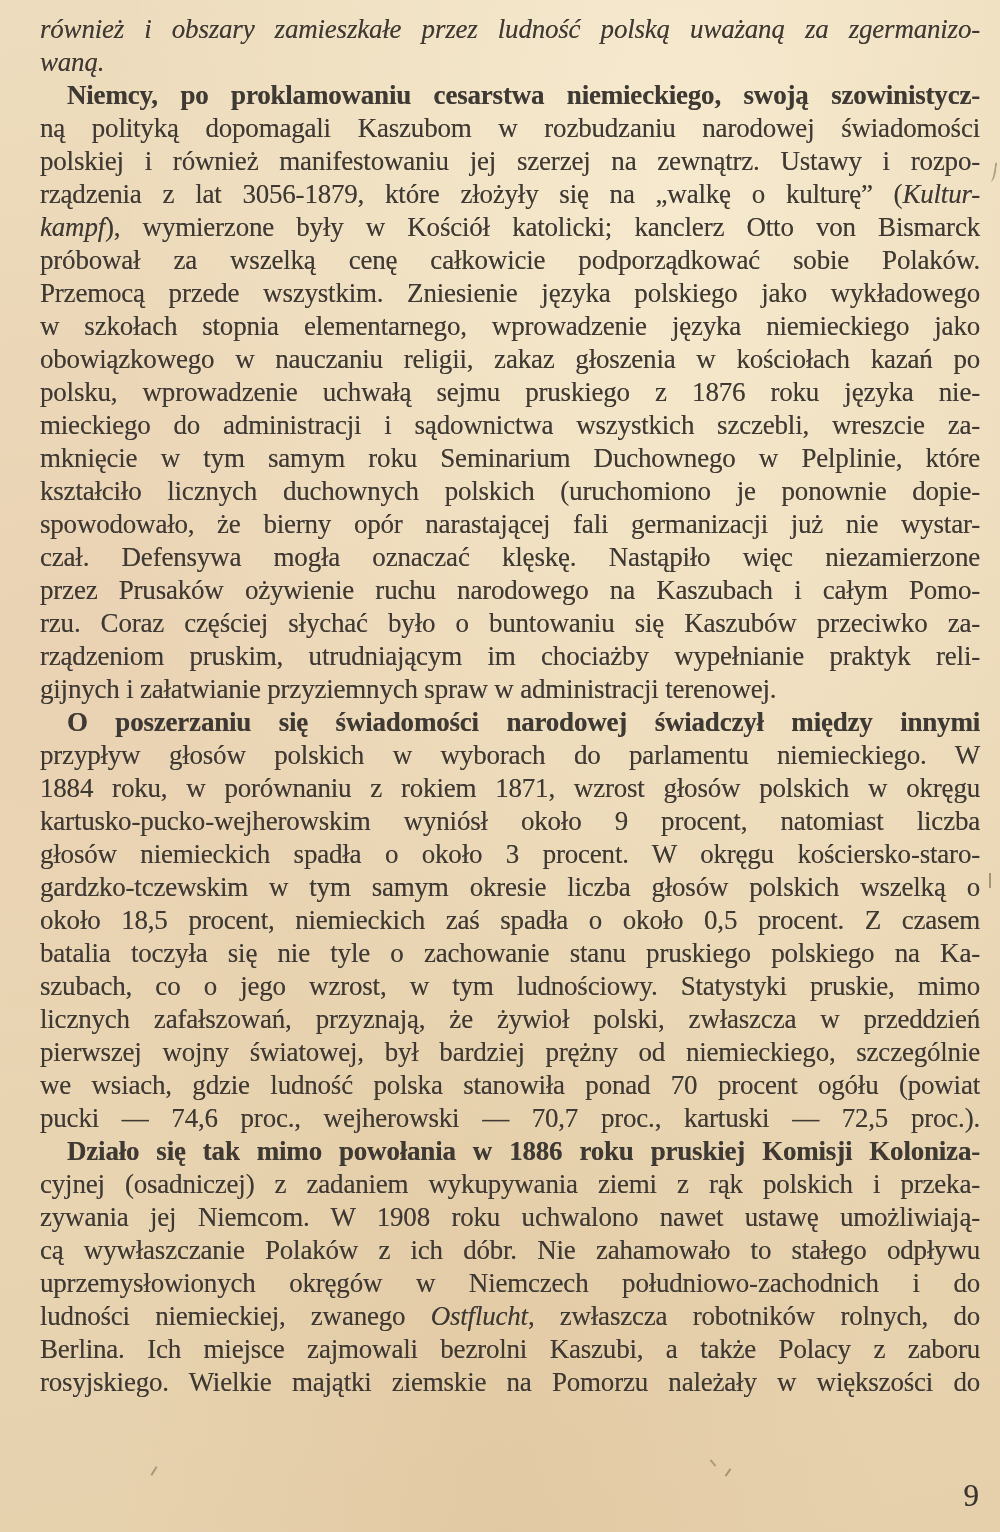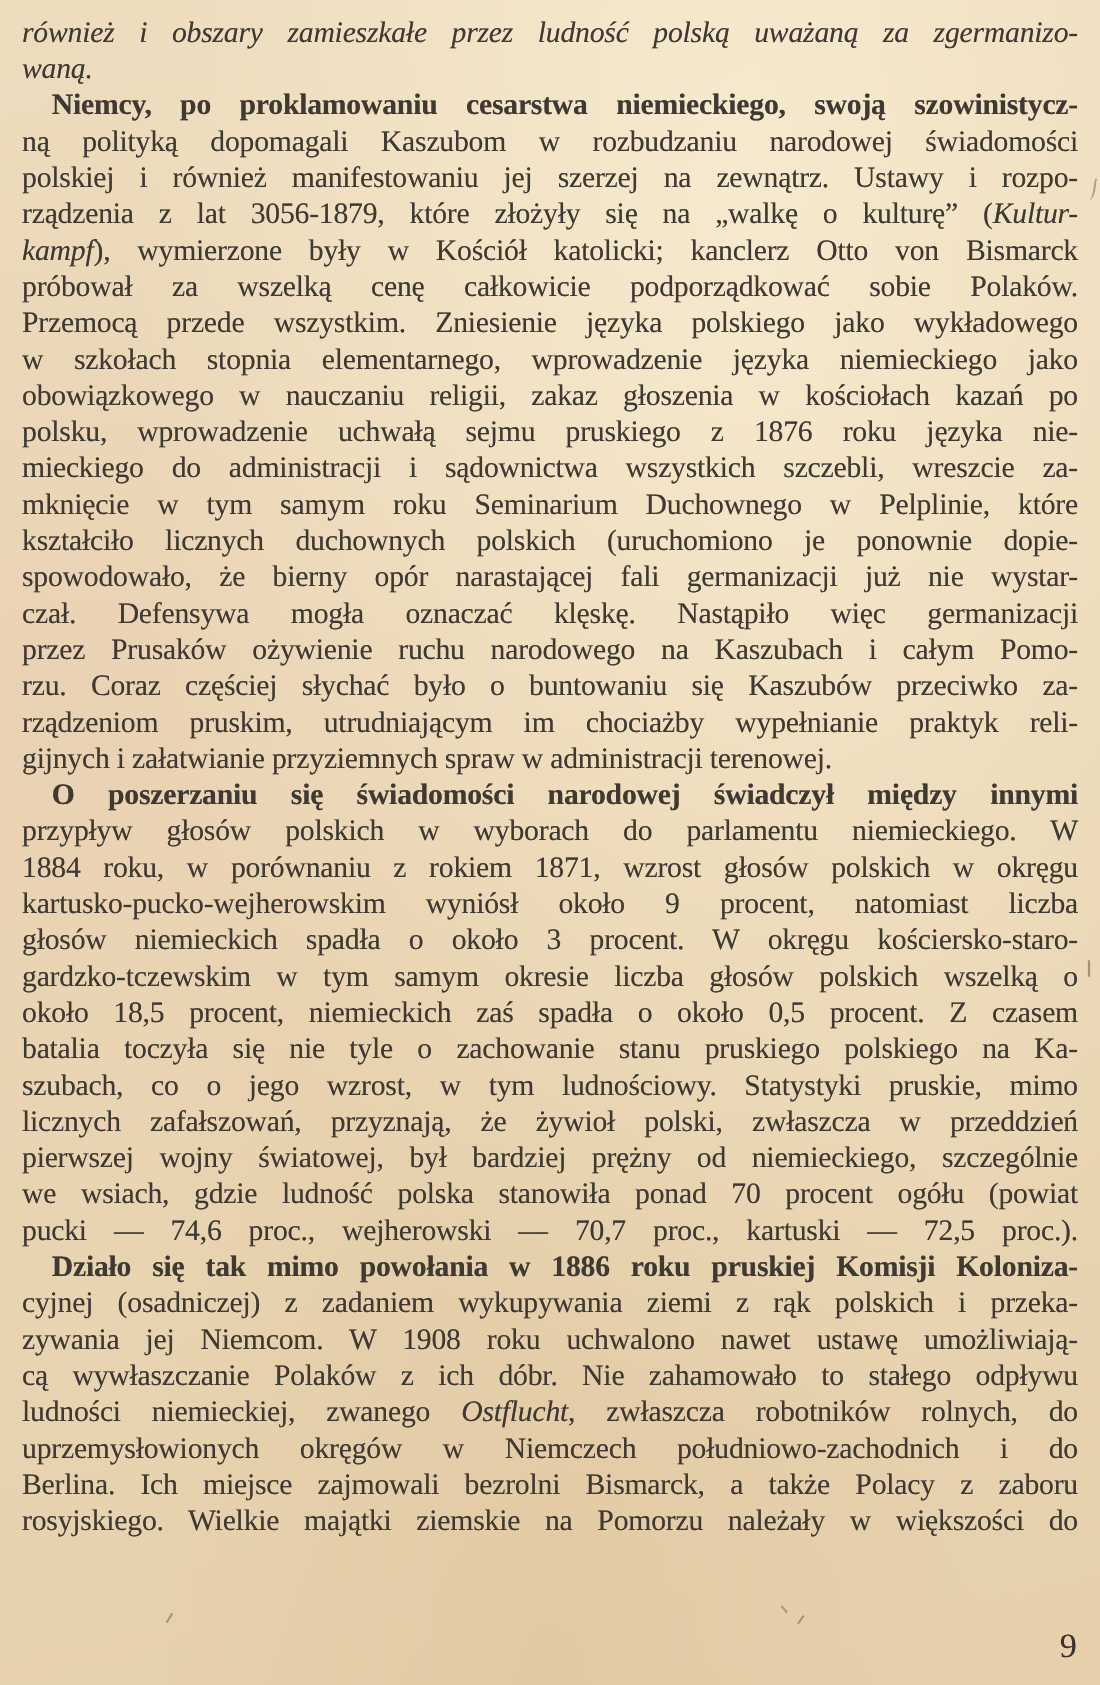--- a/index.html
+++ b/index.html
@@ -10,21 +10,21 @@
     background:
       radial-gradient(ellipse at 68% 12%, rgba(255,246,222,0.55), rgba(255,246,222,0) 60%),
       radial-gradient(circle at 6% 42%, rgba(231,191,168,0.22), rgba(231,191,168,0) 42%),
       radial-gradient(ellipse at 50% 102%, rgba(214,184,140,0.30), rgba(214,184,140,0) 55%),
       linear-gradient(168deg, #eddcbd 0%, #ead7b5 48%, #e6d0ac 100%);
     font-family: "Liberation Serif", "DejaVu Serif", serif;
   }
   .page {
     position: absolute; inset: 0;
     box-sizing: border-box;
-    padding: 13px 20px 0 20px;
+    padding: 13px 20px 0 40px;
   }
   .text-block { width: 100%; }
   .line {
     font-size: 27px;
     line-height: 33px;
     height: 33px;
     letter-spacing: -0.2px;
     color: #3f3933;
     text-align: justify;
     text-align-last: justify;
@@ -66,21 +66,21 @@
         <div class="line"><span class="it">kampf</span><span class="">), wymierzone były w Kościół katolicki; kanclerz Otto von Bismarck</span></div>
         <div class="line"><span class="">próbował za wszelką cenę całkowicie podporządkować sobie Polaków.</span></div>
         <div class="line"><span class="">Przemocą przede wszystkim. Zniesienie języka polskiego jako wykładowego</span></div>
         <div class="line"><span class="">w szkołach stopnia elementarnego, wprowadzenie języka niemieckiego jako</span></div>
         <div class="line"><span class="">obowiązkowego w nauczaniu religii, zakaz głoszenia w kościołach kazań po</span></div>
         <div class="line"><span class="">polsku, wprowadzenie uchwałą sejmu pruskiego z 1876 roku języka nie-</span></div>
         <div class="line"><span class="">mieckiego do administracji i sądownictwa wszystkich szczebli, wreszcie za-</span></div>
         <div class="line"><span class="">mknięcie w tym samym roku Seminarium Duchownego w Pelplinie, które</span></div>
         <div class="line"><span class="">kształciło licznych duchownych polskich (uruchomiono je ponownie dopie-</span></div>
         <div class="line"><span class="">spowodowało, że bierny opór narastającej fali germanizacji już nie wystar-</span></div>
-        <div class="line"><span class="">czał. Defensywa mogła oznaczać klęskę. Nastąpiło więc germanizacji</span></div>
+        <div class="line"><span class="">czał. Defensywa mogła oznaczać klęskę. Nastąpiło więc niezamierzone</span></div>
         <div class="line"><span class="">przez Prusaków ożywienie ruchu narodowego na Kaszubach i całym Pomo-</span></div>
         <div class="line"><span class="">rzu. Coraz częściej słychać było o buntowaniu się Kaszubów przeciwko za-</span></div>
         <div class="line"><span class="">rządzeniom pruskim, utrudniającym im chociażby wypełnianie praktyk reli-</span></div>
         <div class="line no-just"><span class="">gijnych i załatwianie przyziemnych spraw w administracji terenowej.</span></div>
       </div>
       <div>
         <div class="line indent"><span class="">O poszerzaniu się świadomości narodowej świadczył między innymi</span></div>
         <div class="line"><span class="">przypływ głosów polskich w wyborach do parlamentu niemieckiego. W</span></div>
         <div class="line"><span class="">1884 roku, w porównaniu z rokiem 1871, wzrost głosów polskich w okręgu</span></div>
         <div class="line"><span class="">kartusko-pucko-wejherowskim wyniósł około 9 procent, natomiast liczba</span></div>
@@ -92,23 +92,23 @@
         <div class="line"><span class="">licznych zafałszowań, przyznają, że żywioł polski, zwłaszcza w przeddzień</span></div>
         <div class="line"><span class="">pierwszej wojny światowej, był bardziej prężny od niemieckiego, szczególnie</span></div>
         <div class="line"><span class="">we wsiach, gdzie ludność polska stanowiła ponad 70 procent ogółu (powiat</span></div>
         <div class="line"><span class="">pucki — 74,6 proc., wejherowski — 70,7 proc., kartuski — 72,5 proc.).</span></div>
       </div>
       <div>
         <div class="line indent"><span class="">Działo się tak mimo powołania w 1886 roku pruskiej Komisji Koloniza-</span></div>
         <div class="line"><span class="">cyjnej (osadniczej) z zadaniem wykupywania ziemi z rąk polskich i przeka-</span></div>
         <div class="line"><span class="">zywania jej Niemcom. W 1908 roku uchwalono nawet ustawę umożliwiają-</span></div>
         <div class="line"><span class="">cą wywłaszczanie Polaków z ich dóbr. Nie zahamowało to stałego odpływu</span></div>
+        <div class="line"><span class="">uprzemysłowionych okręgów w Niemczech południowo-zachodnich i do</span></div>
         <div class="line"><span class="">ludności niemieckiej, zwanego </span><span class="it">Ostflucht</span><span class="">, zwłaszcza robotników rolnych, do</span></div>
-        <div class="line"><span class="">uprzemysłowionych okręgów w Niemczech południowo-zachodnich i do</span></div>
-        <div class="line"><span class="">Berlina. Ich miejsce zajmowali bezrolni Bismarck, a także Polacy z zaboru</span></div>
+        <div class="line"><span class="">Berlina. Ich miejsce zajmowali bezrolni Kaszubi, a także Polacy z zaboru</span></div>
         <div class="line"><span class="">rosyjskiego. Wielkie majątki ziemskie na Pomorzu należały w większości do</span></div>
       </div>
     </div>
   <div class="page-number">9</div>
   <div class="artifact a1"></div>
   <div class="artifact a2"></div>
   <div class="artifact a3"></div>
   <div class="artifact a4"></div>
   <div class="artifact a5"></div>
 </div>

